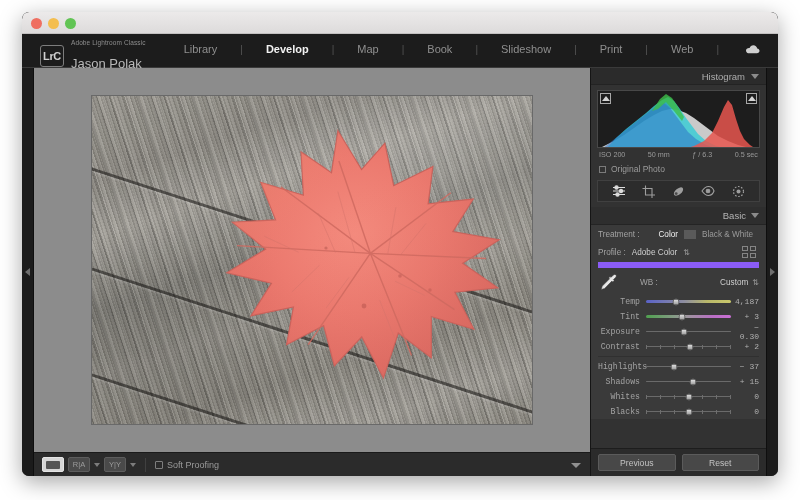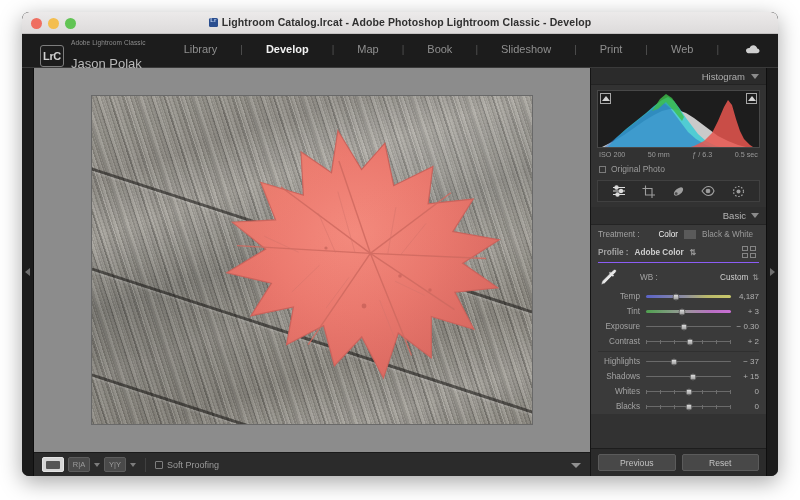--- a/index.html
+++ b/index.html
@@ -248,37 +248,36 @@
     display: flex; align-items: center; justify-content: flex-end;
     gap: 5px; padding: 3px 7px 3px 0;
     font-size: 9.5px; color: #b4b4b4;
     background: #2e2e2e;
     border-bottom: 1px solid #242424;
     margin-top: 5px;
   }
 
   .pbody { padding: 4px 7px 0 7px; background: #3a3a3a; }
 
-  .row { display: flex; align-items: center; height: 15px; font-size: 8.2px; color: #a9a9a9; }
+  .row { display: flex; align-items: center; height: 15px; font-size: 8.2px; color: #a9a9a9; font-family: Liberation Mono, monospace; }
   .row .lbl { width: 48px; text-align: right; padding-right: 6px; color: #a3a3a3; }
   .row .val { width: 28px; text-align: right; font-size: 8px; color: #b0b0b0; }
 
   .treat-row { display:flex; align-items:center; margin-bottom: 3px; }
   .treat-lbl { font-size: 8.2px; color: #a3a3a3; flex: 1; }
   .seg { display: flex; font-size: 8.2px; }
   .seg span { padding: 1px 6px; color: #9a9a9a; }
   .seg span.active { color: #f0f0f0; }
   .seg .bar { width: 1px; background: #5a5a5a; margin: 1px 0; }
 
   .profile-row {
     display: flex; align-items: center; gap: 6px;
     font-size: 8.2px; color: #a3a3a3;
     padding: 3px 3px 4px 0;
-    border-bottom: 1px solid #8b5cf6;
-    font-weight: bold;
+    border-bottom: 6px solid #8b5cf6;
   }
   .profile-val { color: #cfcfcf; }
   .updown { color: #9a9a9a; font-size: 8px; }
   .grid-ic { margin-left: auto; display: grid; grid-template-columns: 6px 6px; gap: 2px; }
   .grid-ic i { width: 6px; height: 5px; border: 1px solid #858585; display:block; }
 
   .wb-row { display: flex; align-items: center; padding: 5px 0 3px 0; position: relative; }
   .eyedrop { width: 24px; height: 18px; display:flex;align-items:center; }
   .wb-lbl { font-size: 8.2px; color: #a3a3a3; margin-left: 18px; }
   .wb-val { margin-left: auto; font-size: 8.2px; color: #cfcfcf; }
@@ -333,23 +332,20 @@
 </head>
 <body>
 
 <div class="os-window">
 
   <div class="titlebar">
     <div class="lights">
       <div class="light l-red"></div>
       <div class="light l-yellow"></div>
       <div class="light l-green"></div>
-    </div>
-    <div class="title-text">
-      <span class="title-ico"></span><span>Lightroom Catalog.lrcat - Adobe Photoshop Lightroom Classic - Develop</span>
     </div>
   </div>
 
   <div class="app">
 
     <div class="topbar">
       <div class="identity">
         <div class="lrc-badge">LrC</div>
         <div class="identity-text">
           <div class="identity-small">Adobe Lightroom Classic</div>

